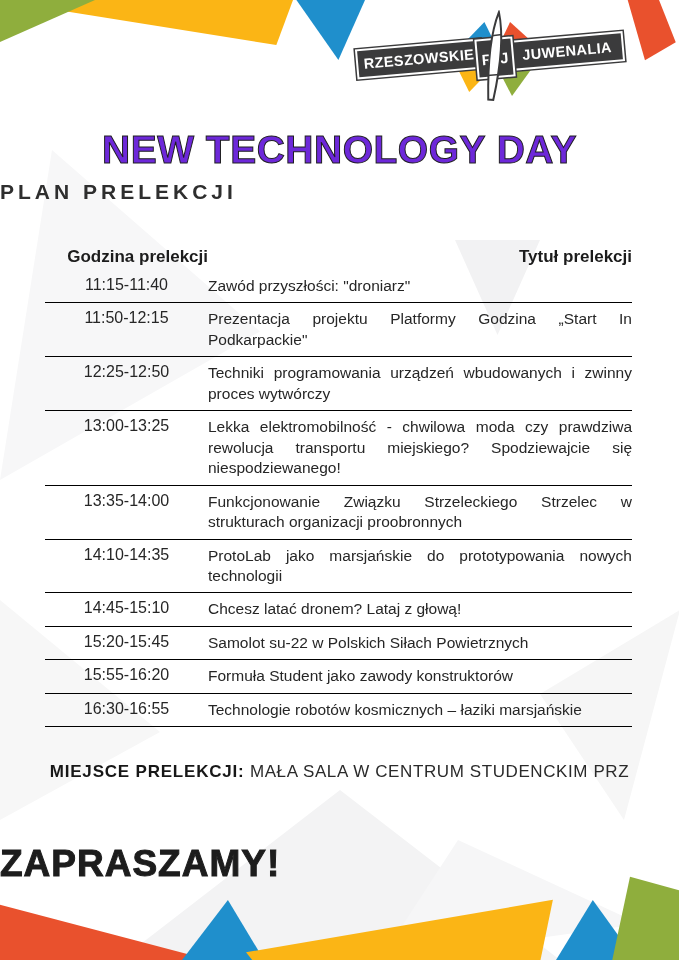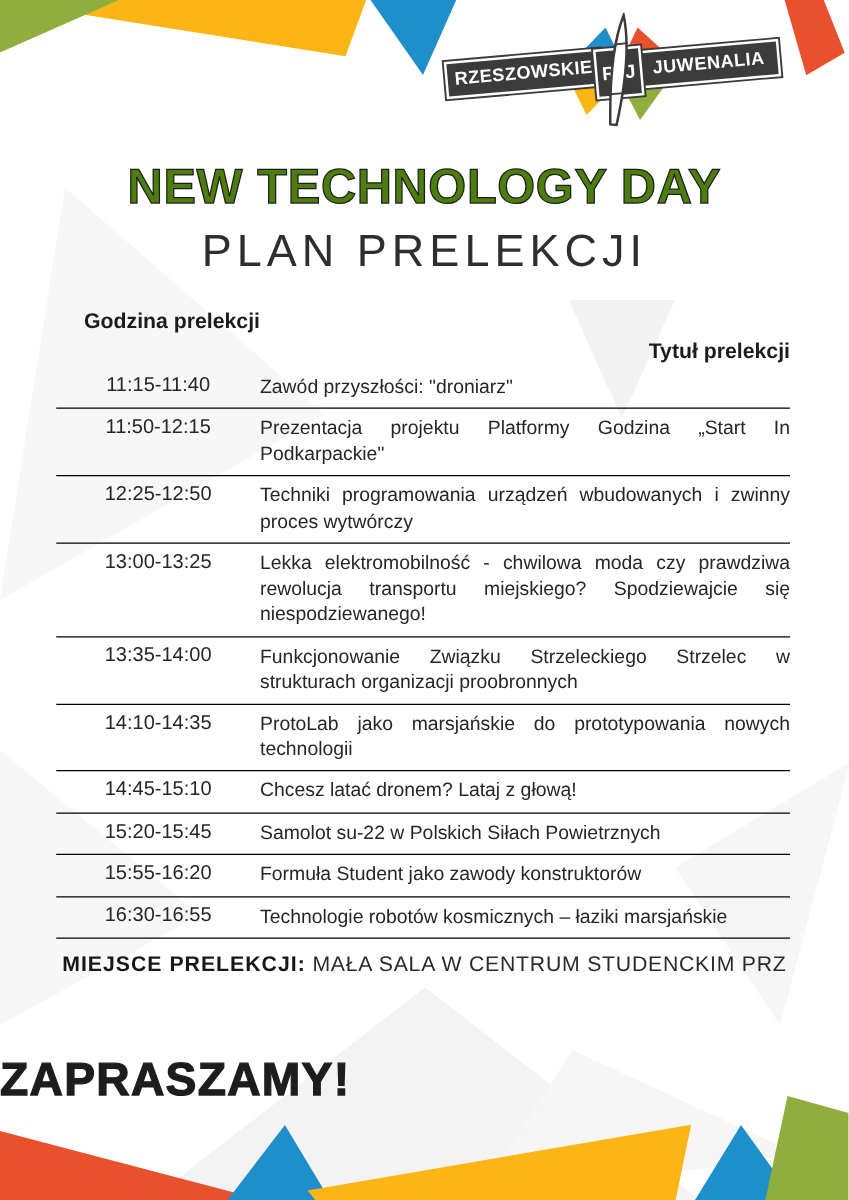--- a/index.html
+++ b/index.html
@@ -29,32 +29,32 @@
     position:absolute;left:136px;top:30px;width:34px;height:36px;
     background:#3b3b3c;color:#fff;border:2px solid #fff;
     box-shadow:0 0 0 1.5px #3b3b3c;
     display:flex;align-items:center;justify-content:center;
     font-weight:bold;font-size:15px;transform:rotate(-5deg);z-index:4;
   }
   .rocket{position:absolute;left:140px;top:2px;z-index:5;transform:rotate(5deg);}
   
   .title{
     position:absolute;left:0;top:128px;width:100%;text-align:center;
-    font-size:39px;font-weight:800;color:#4d7c0f;letter-spacing:.5px;
+    font-size:39px;font-weight:800;color:#6d28d9;letter-spacing:.5px;
     -webkit-text-stroke:1px #1d1d1d;
   }
   .subtitle{
-    position:absolute;left:0;top:180px;width:100%;text-align:center;
-    font-size:36px;font-weight:400;color:#2e2e2e;letter-spacing:4px;
+    position:absolute;left:0;top:180px;width:100%;text-align:left;
+    font-size:21px;font-weight:700;color:#2e2e2e;letter-spacing:4px;
   }
   
   .schedule{position:absolute;left:45px;top:247px;width:587px;}
   .sched-header{display:flex;font-size:17px;font-weight:bold;color:#1c1c1c;margin-bottom:3px;text-align:right;}
   .sched-header .h-time{width:163px;padding-left:4px;box-sizing:border-box;}
-  .sched-header .h-title{flex:1;margin-top:24px;}
+  .sched-header .h-title{flex:1;}
   .row{display:flex;border-bottom:1px solid #000000;padding:6px 0;}
   .cell-time{width:163px;text-align:center;font-size:16px;color:#262626;}
   .cell-title{flex:1;text-align:justify;font-size:15.5px;line-height:1.32;color:#262626;}
   
   .location{
     position:absolute;left:0;top:762px;width:100%;text-align:center;
     font-size:17px;color:#2a2a2a;letter-spacing:.6px;
   }
   .location .loc-label{font-weight:800;color:#171717;letter-spacing:.8px;}
   .closing{

